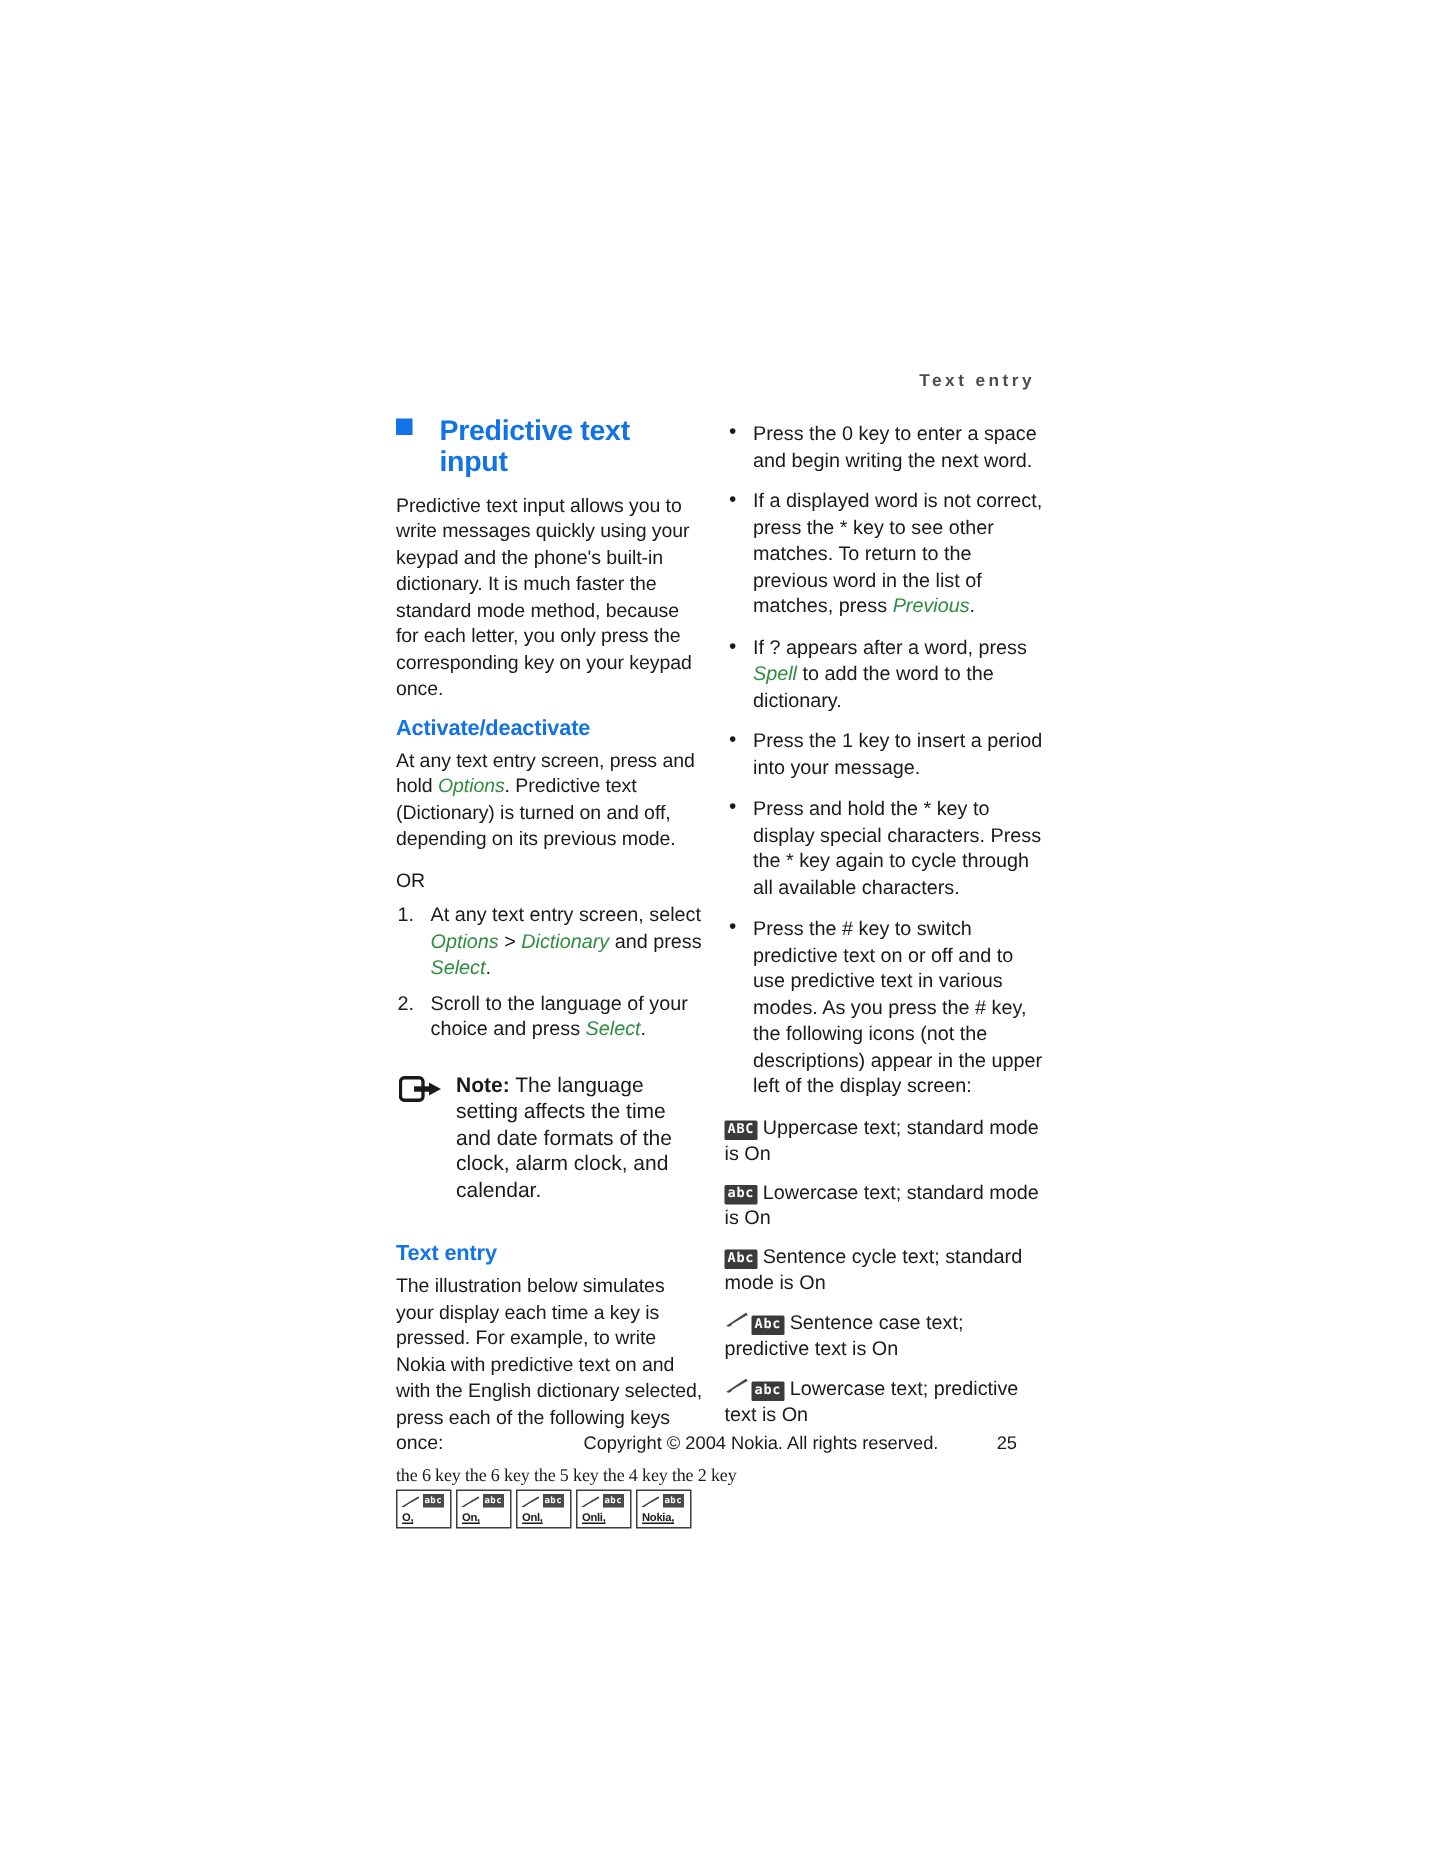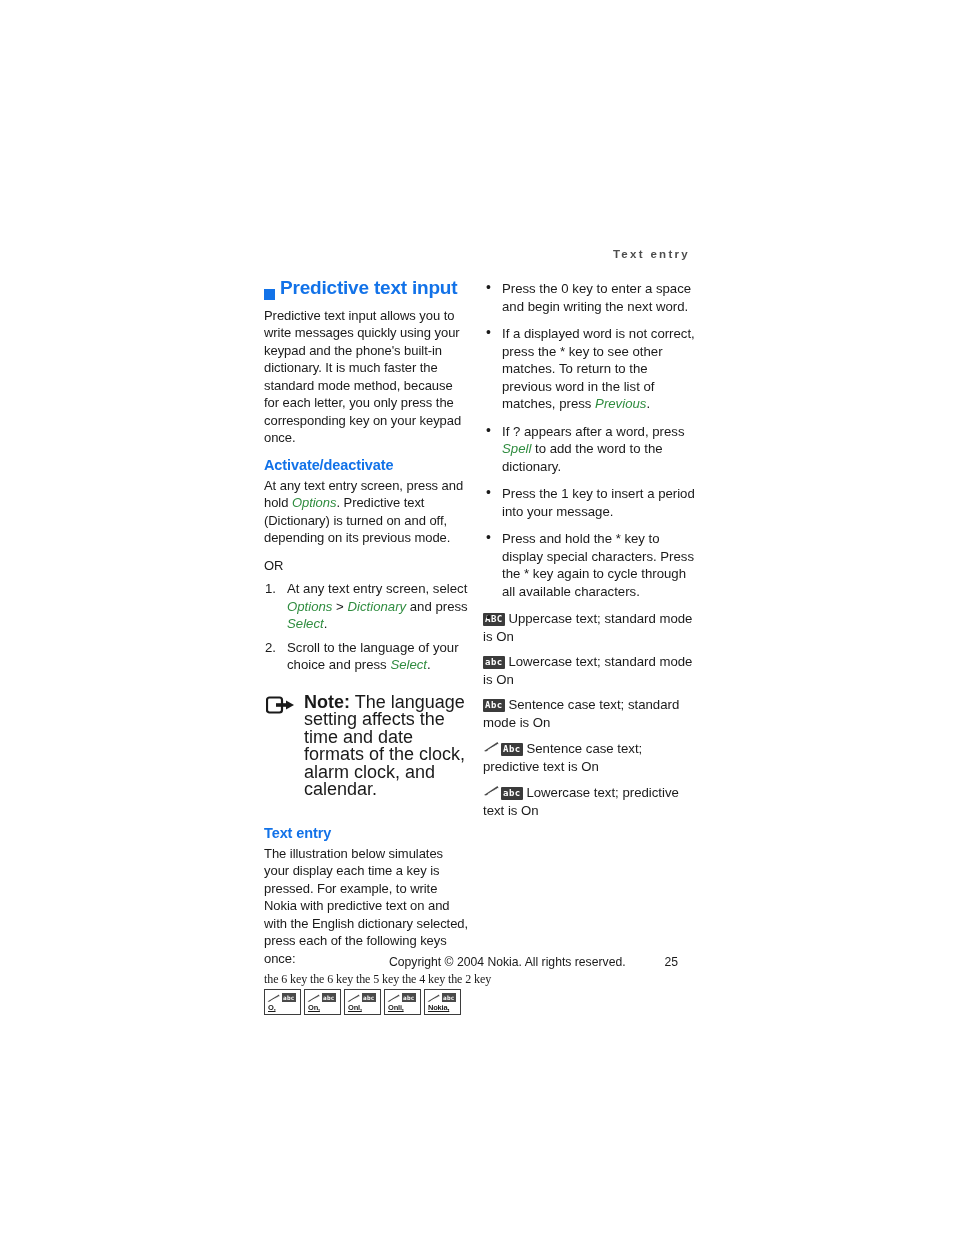--- a/index.html
+++ b/index.html
@@ -51,22 +51,22 @@
   }
 
   
   .h1 {
     font-size: 19px;
     font-weight: bold;
     color: #1272e8;
     line-height: 1.1;
     margin: 0 0 8px 0;
     display: flex;
-    align-items: flex-end;
-    gap: 5px;
+    align-items: flex-start;
+    gap: 18px;
     letter-spacing: -0.2px;
   }
   .h1 .sq {
     width: 11px;
     height: 11px;
     background: #1272e8;
     display: inline-block;
     flex: 0 0 auto;
     position: relative;
     top: 1px;
@@ -107,21 +107,21 @@
     position: absolute;
     left: 1px;
     top: 0;
   }
 
   
   .note {
     position: relative;
     padding-left: 40px;
     margin: 20px 0 0 0;
-    font-size: 18px;
+    font-size: 14px;
     line-height: 17.5px;
   }
   .note-icon {
     position: absolute;
     left: 2px;
     top: 2px;
     width: 30px;
     height: 20px;
   }
 
@@ -378,30 +378,30 @@
   </div>
 
   <div class="col-right">
 
     <ul class="bullets">
       <li><span class="dot">•</span><span>Press the 0 key to enter a space and begin writing the next word.</span></li>
       <li><span class="dot">•</span><span>If a displayed word is not correct, press the * key to see other matches. To return to the previous word in the list of matches, press </span><span class="green">Previous</span><span>.</span></li>
       <li><span class="dot">•</span><span>If ? appears after a word, press </span><span class="green">Spell</span><span> to add the word to the dictionary.</span></li>
       <li><span class="dot">•</span><span>Press the 1 key to insert a period into your message.</span></li>
       <li><span class="dot">•</span><span>Press and hold the * key to display special characters. Press the * key again to cycle through all available characters.</span></li>
-      <li><span class="dot">•</span></li>
+      <li><span class="dot">•</span><span>Press the # key to switch predictive text on or off and to use predictive text in various modes. As you press the # key, the following icons (not the descriptions) appear in the upper left of the display screen:</span></li>
     </ul>
 
     <ul class="legend">
 
       <li><span class="modebox">ABC</span><span class="txt"> Uppercase text; standard mode is On</span></li>
 
       <li><span class="modebox">abc</span><span class="txt"> Lowercase text; standard mode is On</span></li>
 
-      <li><span class="modebox">Abc</span><span class="txt"> Sentence case text; standard mode is On</span></li>
+      <li><span class="modebox">Abc</span><span class="txt"> Sentence cycle text; standard mode is On</span></li>
 
       <li><span class="predglyph"><svg width="17" height="11" viewBox="0 0 17 11">
               <path d="M1 10 L14.5 1 L15.5 3 L3 10.5 Z" fill="#4a4a4a"></path>
               <path d="M5 9.2 L15.2 3.2" stroke="#ffffff" stroke-width="0.9"></path>
               <path d="M7.5 7.9 L16 4.6" stroke="#ffffff" stroke-width="0.9"></path>
             </svg></span><span class="modebox">Abc</span><span class="txt"> Sentence case text; predictive text is On</span></li>
 
       <li><span class="predglyph"><svg width="17" height="11" viewBox="0 0 17 11">
               <path d="M1 10 L14.5 1 L15.5 3 L3 10.5 Z" fill="#4a4a4a"></path>
               <path d="M5 9.2 L15.2 3.2" stroke="#ffffff" stroke-width="0.9"></path>

